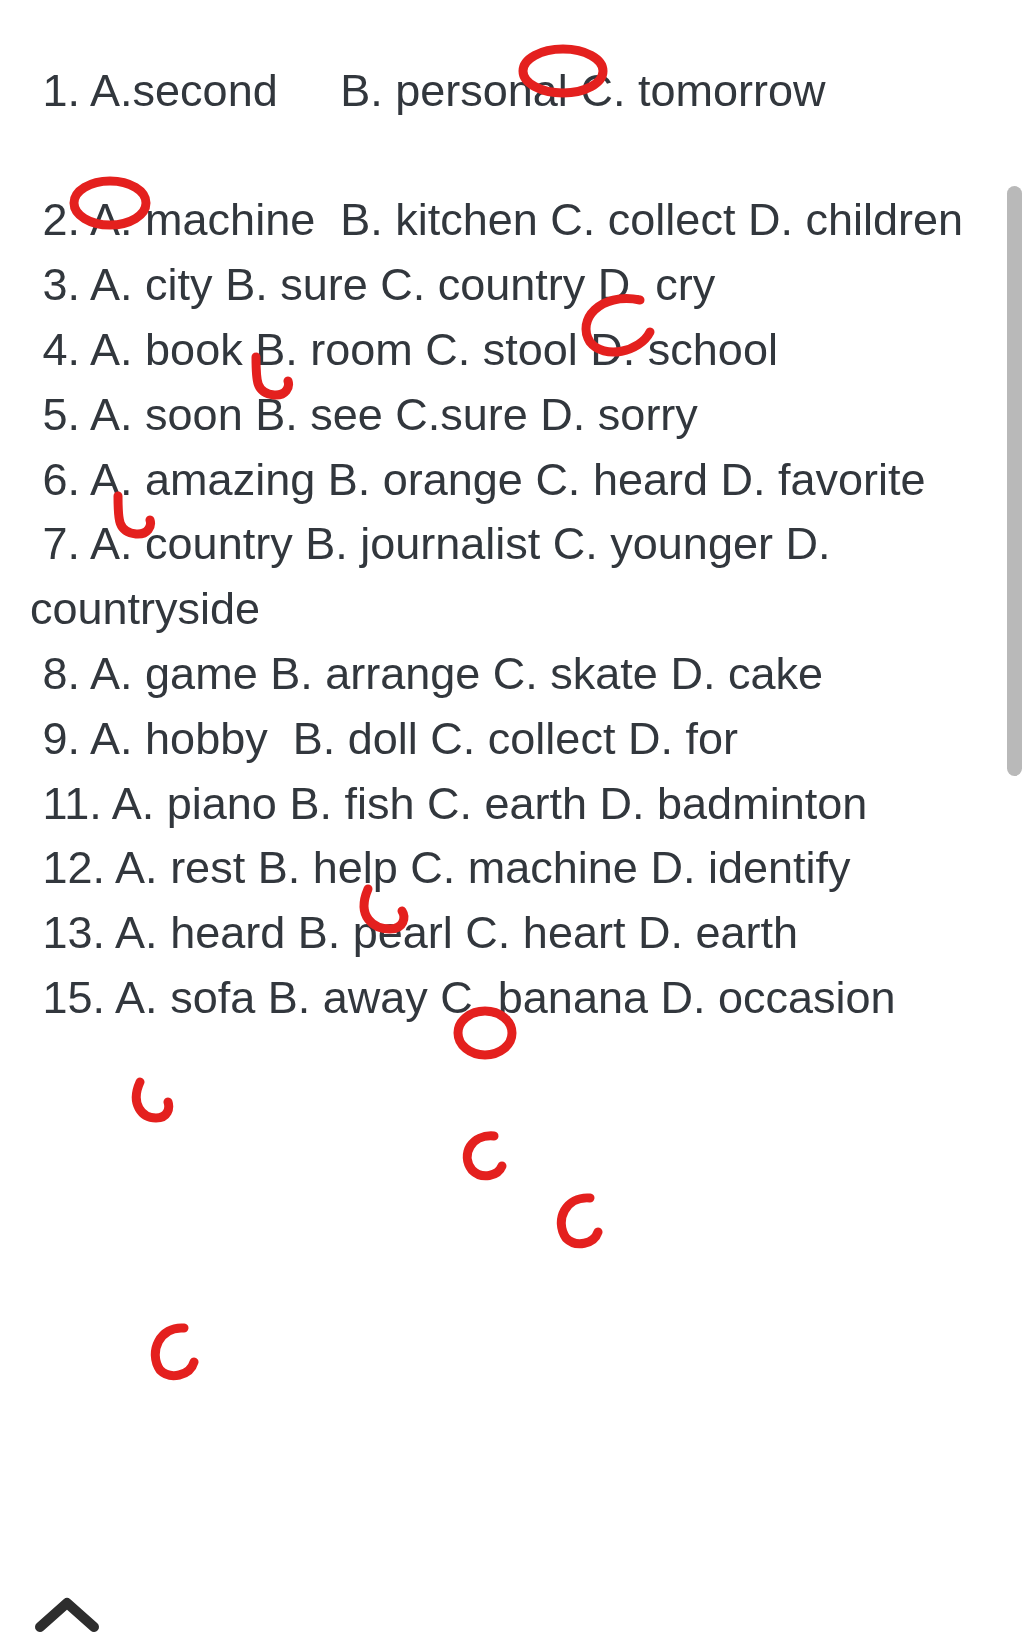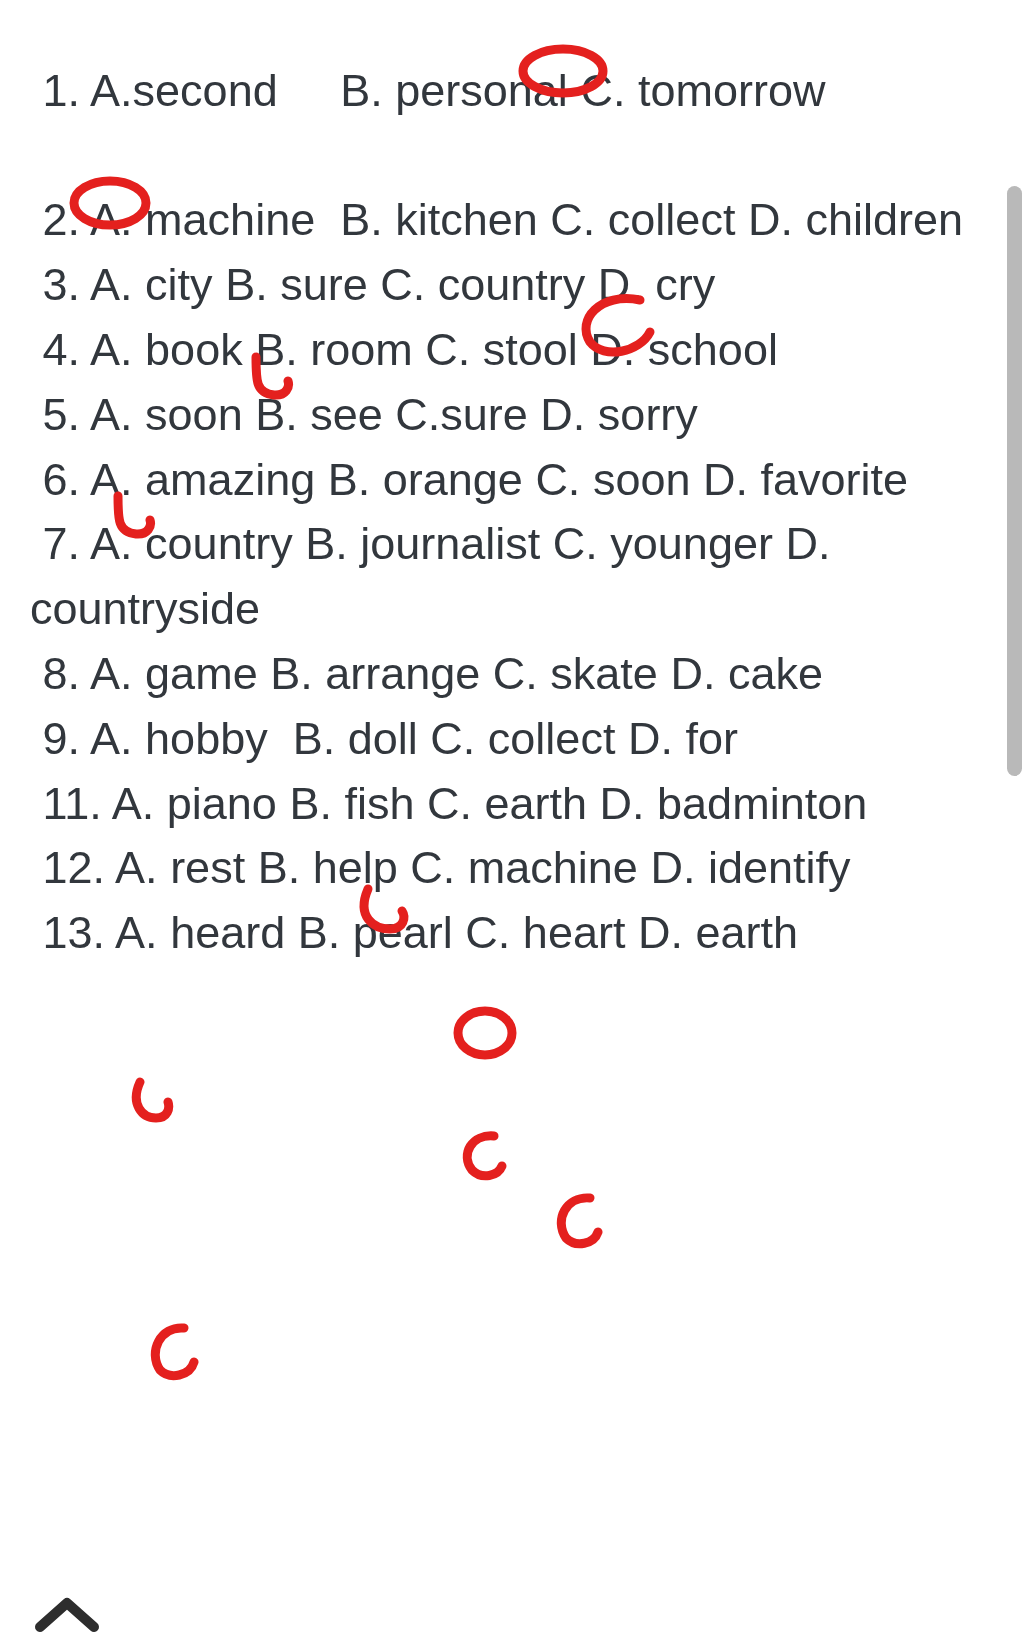--- a/index.html
+++ b/index.html
@@ -76,21 +76,21 @@
   &nbsp;<span>5.</span>
   <span>A. soon</span>
   <span>B. see</span>
   <span>C.sure</span>
   <span>D. sorry</span><br>
 
   <div class="just">
   &nbsp;<span>6.</span>
   <span>A. amazing</span>
   <span>B. orange</span>
-  <span>C. soon</span>
+  <span>C. heard</span>
   <span>D. favorite</span>
   </div>
 
   &nbsp;<span>7.</span>
   <span>A. country</span>
   <span>B. journalist</span>
   <span>C. younger</span>
   <span>D. countryside</span><br>
 
   &nbsp;<span>8.</span>
@@ -118,20 +118,27 @@
   <span>C. machine</span>
   <span>D. identify</span><br>
 
   &nbsp;<span>13.</span>
   <span>A. heard</span>
   <span>B. pearl</span>
   <span>C. heart</span>
   <span>D. earth</span><br>
 
 
+  <div class="just">
+  &nbsp;<span>15.</span>
+  <span>A. sofa</span>
+  <span>B. away</span>
+  <span>C. banana</span>
+  <span>D. occasion</span>
+  </div>
 </div>
 
 <div class="mark" style="left:513px;top:44px">
   <svg width="120" height="55">
       <ellipse cx="50" cy="27" rx="40" ry="22" fill="none" stroke="#e4201e" stroke-width="9"></ellipse>
     </svg>
 </div>
 <div class="mark" style="left:68px;top:176px">
   <svg width="95" height="55">
       <ellipse cx="42" cy="27" rx="36" ry="22" fill="none" stroke="#e4201e" stroke-width="9"></ellipse>

